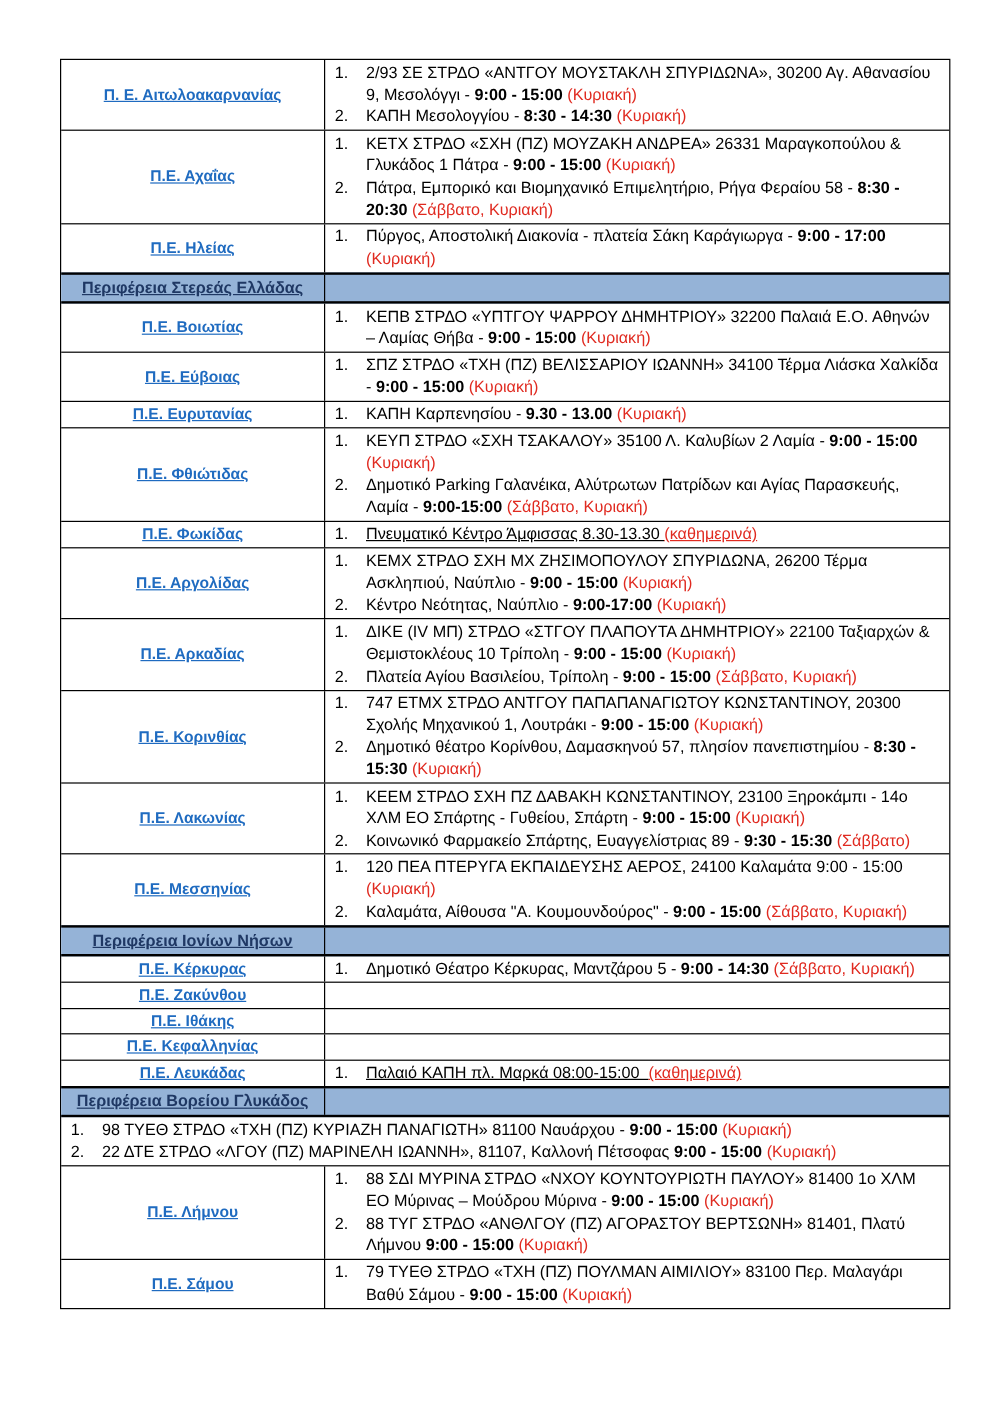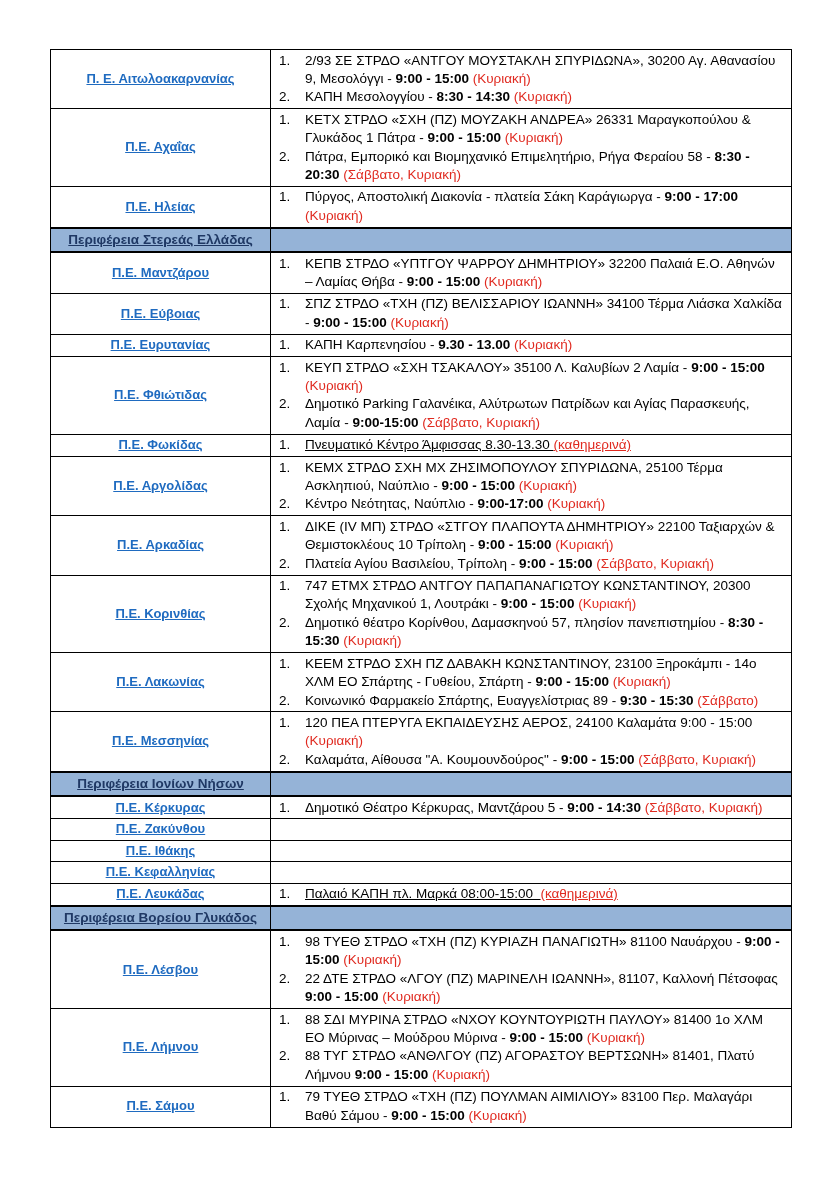--- a/index.html
+++ b/index.html
@@ -71,21 +71,21 @@
         </div>
       </div>
       <div class="row section-row">
         <div class="cell cell-left">
           <span class="section-title">Περιφέρεια Στερεάς Ελλάδας</span>
         </div>
         <div class="cell cell-right"></div>
       </div>
       <div class="row region-row">
         <div class="cell cell-left">
-          <span class="region-name">Π.Ε. Μαντζάρου</span>
+          <span class="region-name">Π.Ε. Βοιωτίας</span>
         </div>
         <div class="cell cell-right">
           <div class="item">
             <span class="num">1.</span>
             <span class="itext"><span class="seg">ΚΕΠΒ ΣΤΡΔΟ «ΥΠΤΓΟΥ ΨΑΡΡΟΥ ΔΗΜΗΤΡΙΟΥ» 32200 Παλαιά Ε.Ο. Αθηνών – Λαμίας Θήβα - </span><span class="seg time">9:00 - 15:00 </span><span class="seg day">(Κυριακή)</span></span>
           </div>
         </div>
       </div>
       <div class="row region-row">
         <div class="cell cell-left">
@@ -135,21 +135,21 @@
           </div>
         </div>
       </div>
       <div class="row region-row">
         <div class="cell cell-left">
           <span class="region-name">Π.Ε. Αργολίδας</span>
         </div>
         <div class="cell cell-right">
           <div class="item">
             <span class="num">1.</span>
-            <span class="itext"><span class="seg">ΚΕΜΧ ΣΤΡΔΟ ΣΧΗ ΜΧ ΖΗΣΙΜΟΠΟΥΛΟΥ ΣΠΥΡΙΔΩΝΑ, 25100 Τέρμα Ασκληπιού, Ναύπλιο - </span><span class="seg time">9:00 - 15:00 </span><span class="seg day">(Κυριακή)</span></span>
+            <span class="itext"><span class="seg">ΚΕΜΧ ΣΤΡΔΟ ΣΧΗ ΜΧ ΖΗΣΙΜΟΠΟΥΛΟΥ ΣΠΥΡΙΔΩΝΑ, 26200 Τέρμα Ασκληπιού, Ναύπλιο - </span><span class="seg time">9:00 - 15:00 </span><span class="seg day">(Κυριακή)</span></span>
           </div>
           <div class="item">
             <span class="num">2.</span>
             <span class="itext"><span class="seg">Κέντρο Νεότητας, Ναύπλιο - </span><span class="seg time">9:00-17:00 </span><span class="seg day">(Κυριακή)</span></span>
           </div>
         </div>
       </div>
       <div class="row region-row">
         <div class="cell cell-left">
           <span class="region-name">Π.Ε. Αρκαδίας</span>
@@ -256,23 +256,20 @@
           </div>
         </div>
       </div>
       <div class="row section-row">
         <div class="cell cell-left">
           <span class="section-title">Περιφέρεια Βορείου Γλυκάδος</span>
         </div>
         <div class="cell cell-right"></div>
       </div>
       <div class="row region-row">
-        <div class="cell cell-left">
-          <span class="region-name">Π.Ε. Λέσβου</span>
-        </div>
         <div class="cell cell-right">
           <div class="item">
             <span class="num">1.</span>
             <span class="itext"><span class="seg">98 ΤΥΕΘ ΣΤΡΔΟ «ΤΧΗ (ΠΖ) ΚΥΡΙΑΖΗ ΠΑΝΑΓΙΩΤΗ» 81100 Ναυάρχου - </span><span class="seg time">9:00 - 15:00 </span><span class="seg day">(Κυριακή)</span></span>
           </div>
           <div class="item">
             <span class="num">2.</span>
             <span class="itext"><span class="seg">22 ΔΤΕ ΣΤΡΔΟ «ΛΓΟΥ (ΠΖ) ΜΑΡΙΝΕΛΗ ΙΩΑΝΝΗ», 81107, Καλλονή Πέτσοφας </span><span class="seg time">9:00 - 15:00 </span><span class="seg day">(Κυριακή)</span></span>
           </div>
         </div>

